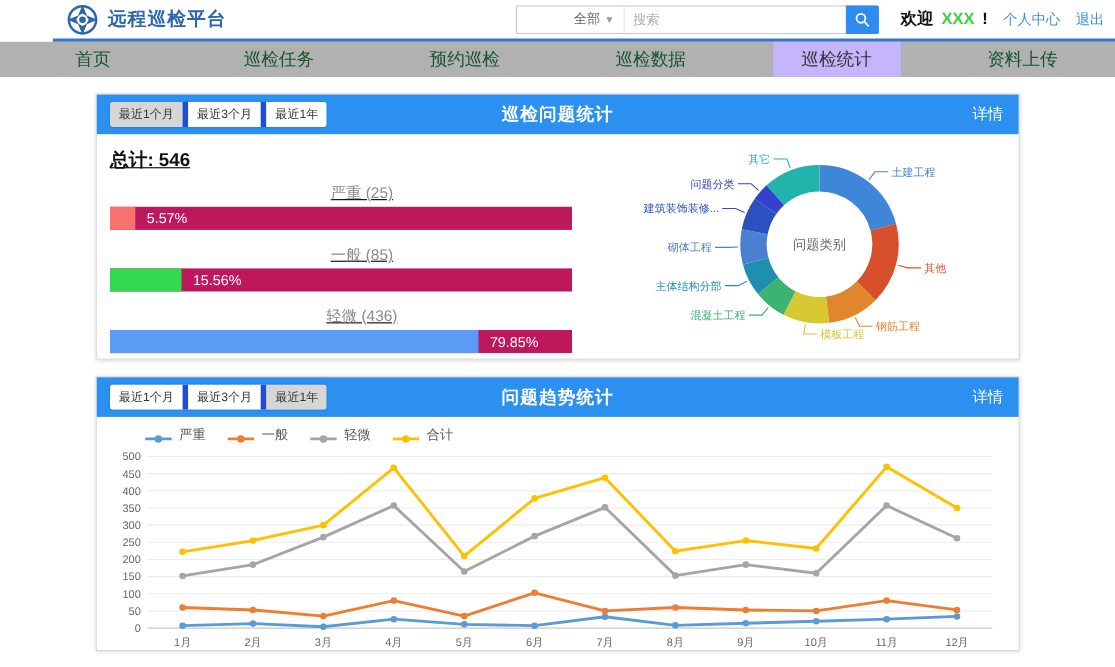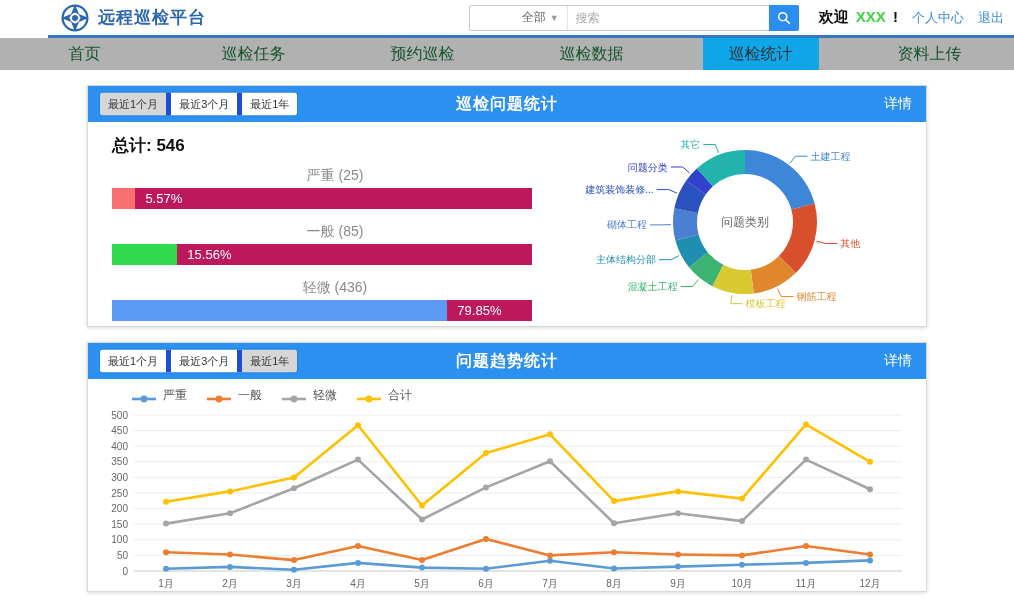--- a/index.html
+++ b/index.html
@@ -17,36 +17,36 @@
   .search-input::placeholder { color:#aaa; }
   .search-btn { width:30px; height:26px; margin:-1px -1px -1px 0; background:#2d8cf0; border:none; display:flex; align-items:center; justify-content:center; cursor:pointer; border-radius:0 2px 2px 0; }
   .welcome { margin-left:20px; font-size:15px; font-weight:700; color:#111; white-space:nowrap; }
   .welcome .uname { color:#3ed43e; margin:0 3px; }
   .hdr-link { font-size:13px; color:#3d8ce0; margin-left:14px; text-decoration:none; white-space:nowrap; cursor:pointer; }
 
   
   .nav { height:32px; background:#b1b1b1; display:flex; list-style:none; }
   .nav li { flex:1; display:flex; align-items:stretch; justify-content:center; }
   .nav .tab-inner { display:flex; align-items:center; padding:0 26px; font-size:16px; color:#14532d; cursor:pointer; }
-  .nav li.active .tab-inner { background:#0ea5e9; color:#333; }
+  .nav li.active .tab-inner { background:#c4b5fd; color:#333; }
 
   
   .content { padding-top:15px; }
   .panel { width:840px; margin:0 auto 15px auto; border:1px solid #d8d8d8; background:#fff; box-shadow:0 1px 4px rgba(0,0,0,.15); }
   .panel-header { height:36px; background:#2b90f0; position:relative; display:flex; align-items:center; justify-content:center; }
   .panel-title { color:#fff; font-size:16px; font-weight:700; letter-spacing:1px; }
   .range-group { position:absolute; left:12px; top:50%; transform:translateY(-50%); display:inline-flex; border-radius:3px; overflow:hidden; box-shadow:0 0 0 1px rgba(0,0,0,.08); }
   .range-group button { font-size:11px; padding:4px 8px; border:none; background:#fff; color:#333; cursor:pointer; border-right:5px solid #1d4ed8; font-family:inherit; }
   .range-group button:last-child { border-right:none; }
   .range-group button.active { background:#d6d6d6; }
   .detail-link { position:absolute; right:14px; top:50%; transform:translateY(-50%); color:#fff; font-size:14px; cursor:pointer; }
 
   
   .p1-body { display:flex; height:204px; }
-  .bars-col { width:470px; padding:12px 0 0 24px; }
+  .bars-col { width:470px; padding:12px 0 0 12px;text-decoration:underline; }
   .total-line { font-size:17px; font-weight:700; color:#111; margin-bottom:10px; }
   .bar-group { margin-bottom:14px; }
   .bar-label { font-size:14px; color:#8a8a8a; margin-bottom:3px;text-align:center; }
   .bar-track { width:420px; height:21px; background:#be185d; position:relative; }
   .bar-fill { position:absolute; left:0; top:0; bottom:0; }
   .bar-pct { position:absolute; top:0; line-height:21px; color:#fff; font-size:13px; }
   .donut-col { flex:1; display:flex; align-items:center; justify-content:center; }
   .dlabel { font-size:10px; }
   .dcenter { font-size:12px; fill:#666; }
 

